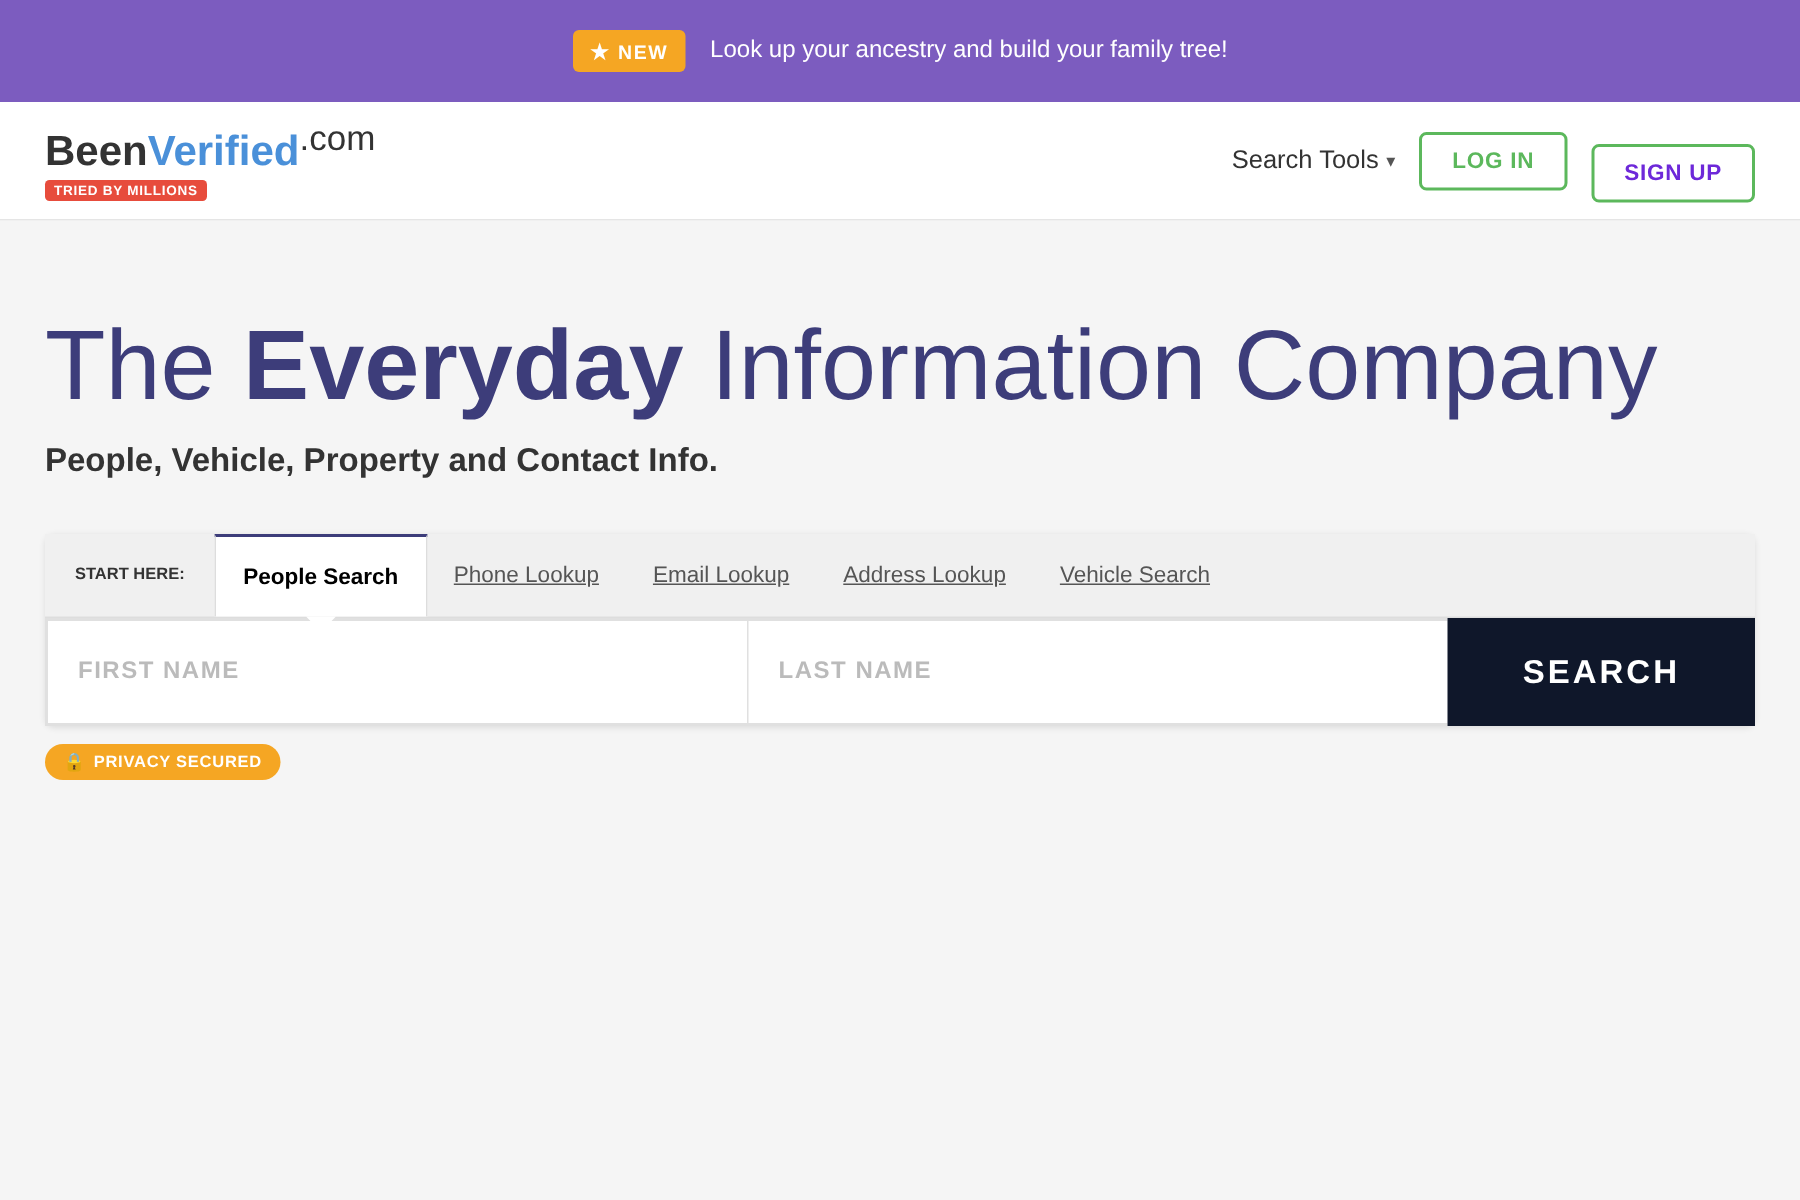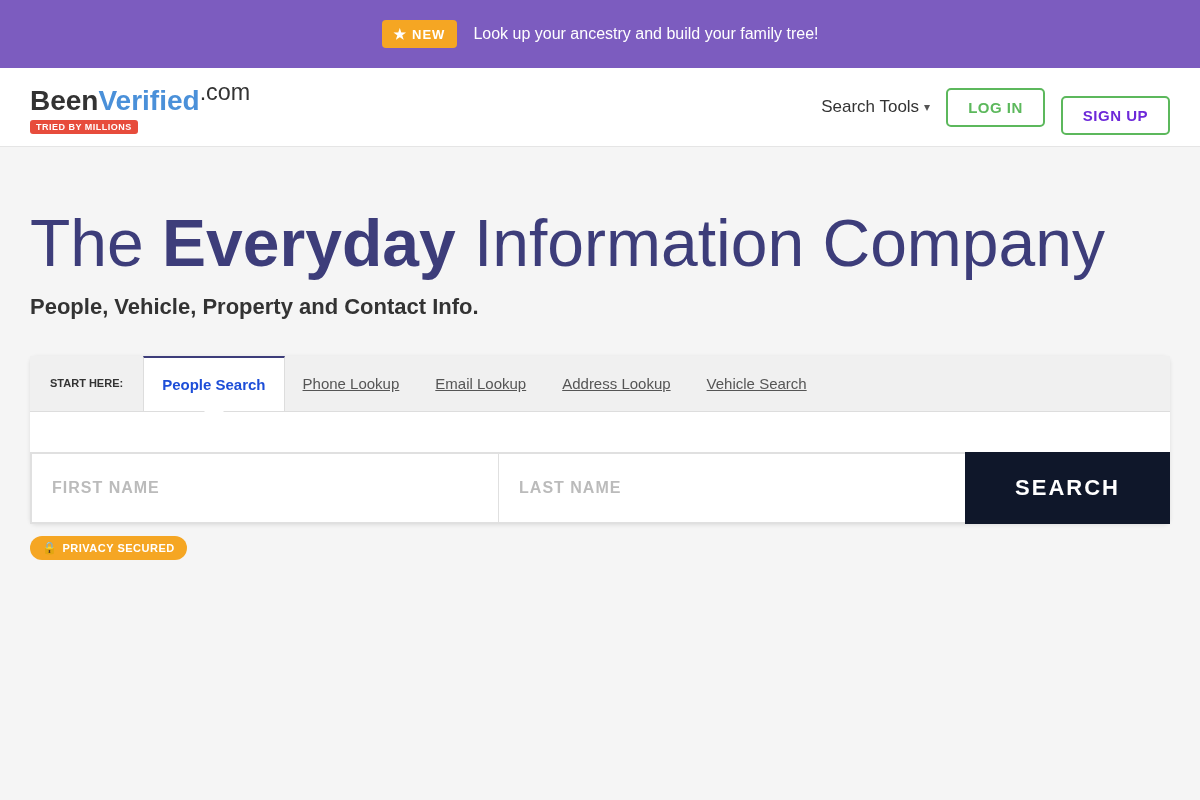--- a/index.html
+++ b/index.html
@@ -172,36 +172,35 @@
       display: flex;
       align-items: center;
       cursor: pointer;
       color: #555;
       text-decoration: underline;
       border: none;
       background: none;
       font-family: Arial, sans-serif;
     }
     .tab.active {
-      color: #1d4ed8;
+      color: #000000;
       font-weight: 700;
       text-decoration: none;
       background: #fff;
       border-left: 1px solid #ddd;
       border-right: 1px solid #ddd;
       border-top: 2px solid #3d3d7a;
       margin-top: 0;
     }
 
     .search-inputs {
       display: flex;
       align-items: flex-end;
       padding: 0;
       position: relative;
-      margin-top: 40px;
     }
     .input-field {
       flex: 1;
       padding: 0 20px;
       font-size: 16px;
       font-weight: 600;
       color: #aaa;
       letter-spacing: 1px;
       border: 2px solid #e0e0e0;
       border-right: none;

